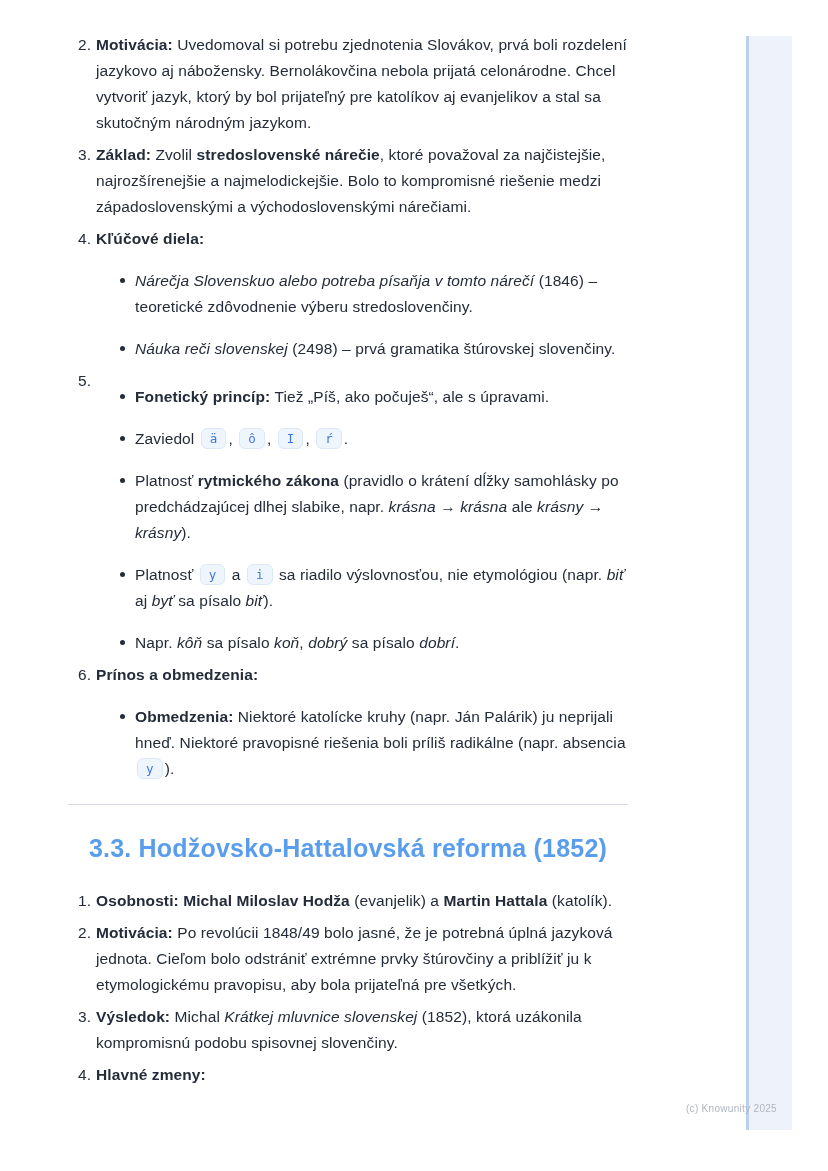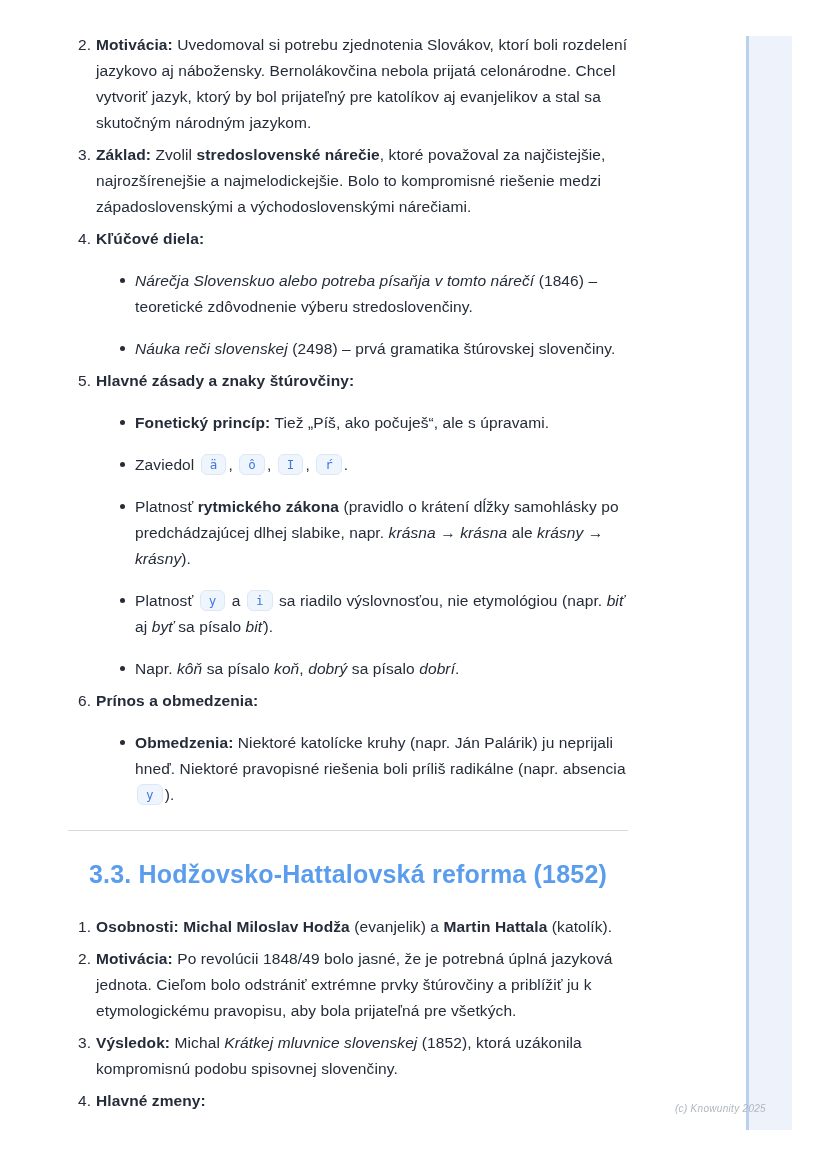--- a/index.html
+++ b/index.html
@@ -39,32 +39,32 @@
   h2.section{
     color:var(--accent);font-size:25px;line-height:31px;font-weight:700;
     margin:28px 0 24px 0;letter-spacing:.2px;text-align:center;
   }
   .side-strip{
     position:absolute;left:746px;top:36px;width:46px;height:1094px;
     background:var(--track);border-left:3px solid var(--track-edge);
     box-sizing:border-box;z-index:1;
   }
   .footer{
-    position:absolute;top:1103px;right:62px;font-size:10px;letter-spacing:.3px;
-    color:var(--watermark);z-index:2;font-style:italic;
+    position:absolute;top:1103px;right:51px;font-size:10px;letter-spacing:.3px;
+    color:var(--watermark);z-index:2;
   }
 </style>
 </head>
 <body>
 
 <main class="content" id="doc-blocks">
     <div class="oli">
       <span class="num">2.</span>
       <div class="oli-body">
-        <p class="para"><span class="b">Motivácia:</span><span> Uvedomoval si potrebu zjednotenia Slovákov, ktorí boli rozdelení jazykovo aj nábožensky. Bernolákovčina nebola prijatá celonárodne. Chcel vytvoriť jazyk, ktorý by bol prijateľný pre katolíkov aj evanjelikov a stal sa skutočným národným jazykom.</span></p>
+        <p class="para"><span class="b">Motivácia:</span><span> Uvedomoval si potrebu zjednotenia Slovákov, prvá boli rozdelení jazykovo aj nábožensky. Bernolákovčina nebola prijatá celonárodne. Chcel vytvoriť jazyk, ktorý by bol prijateľný pre katolíkov aj evanjelikov a stal sa skutočným národným jazykom.</span></p>
       </div>
     </div>
     <div class="oli">
       <span class="num">3.</span>
       <div class="oli-body">
         <p class="para"><span class="b">Základ:</span><span> Zvolil </span><span class="b">stredoslovenské nárečie</span><span>, ktoré považoval za najčistejšie, najrozšírenejšie a najmelodickejšie. Bolo to kompromisné riešenie medzi západoslovenskými a východoslovenskými nárečiami.</span></p>
       </div>
     </div>
     <div class="oli">
       <span class="num">4.</span>
@@ -76,21 +76,20 @@
         </div>
         <div class="uli">
           <span class="dot"></span>
           <p class="para"><span class="i">Náuka reči slovenskej</span><span> (2498) – prvá gramatika štúrovskej slovenčiny.</span></p>
         </div>
       </div>
     </div>
     <div class="oli">
       <span class="num">5.</span>
       <div class="oli-body">
-        <p class="para"><span class="b">Hlavné zásady a znaky štúrovčiny:</span></p>
         <div class="uli">
           <span class="dot"></span>
           <p class="para"><span class="b">Fonetický princíp:</span><span> Tiež „Píš, ako počuješ“, ale s úpravami.</span></p>
         </div>
         <div class="uli">
           <span class="dot"></span>
           <p class="para"><span>Zaviedol </span><code class="chip">ä</code><span>, </span><code class="chip">ô</code><span>, </span><code class="chip">I</code><span>, </span><code class="chip">ŕ</code><span>.</span></p>
         </div>
         <div class="uli">
           <span class="dot"></span>

